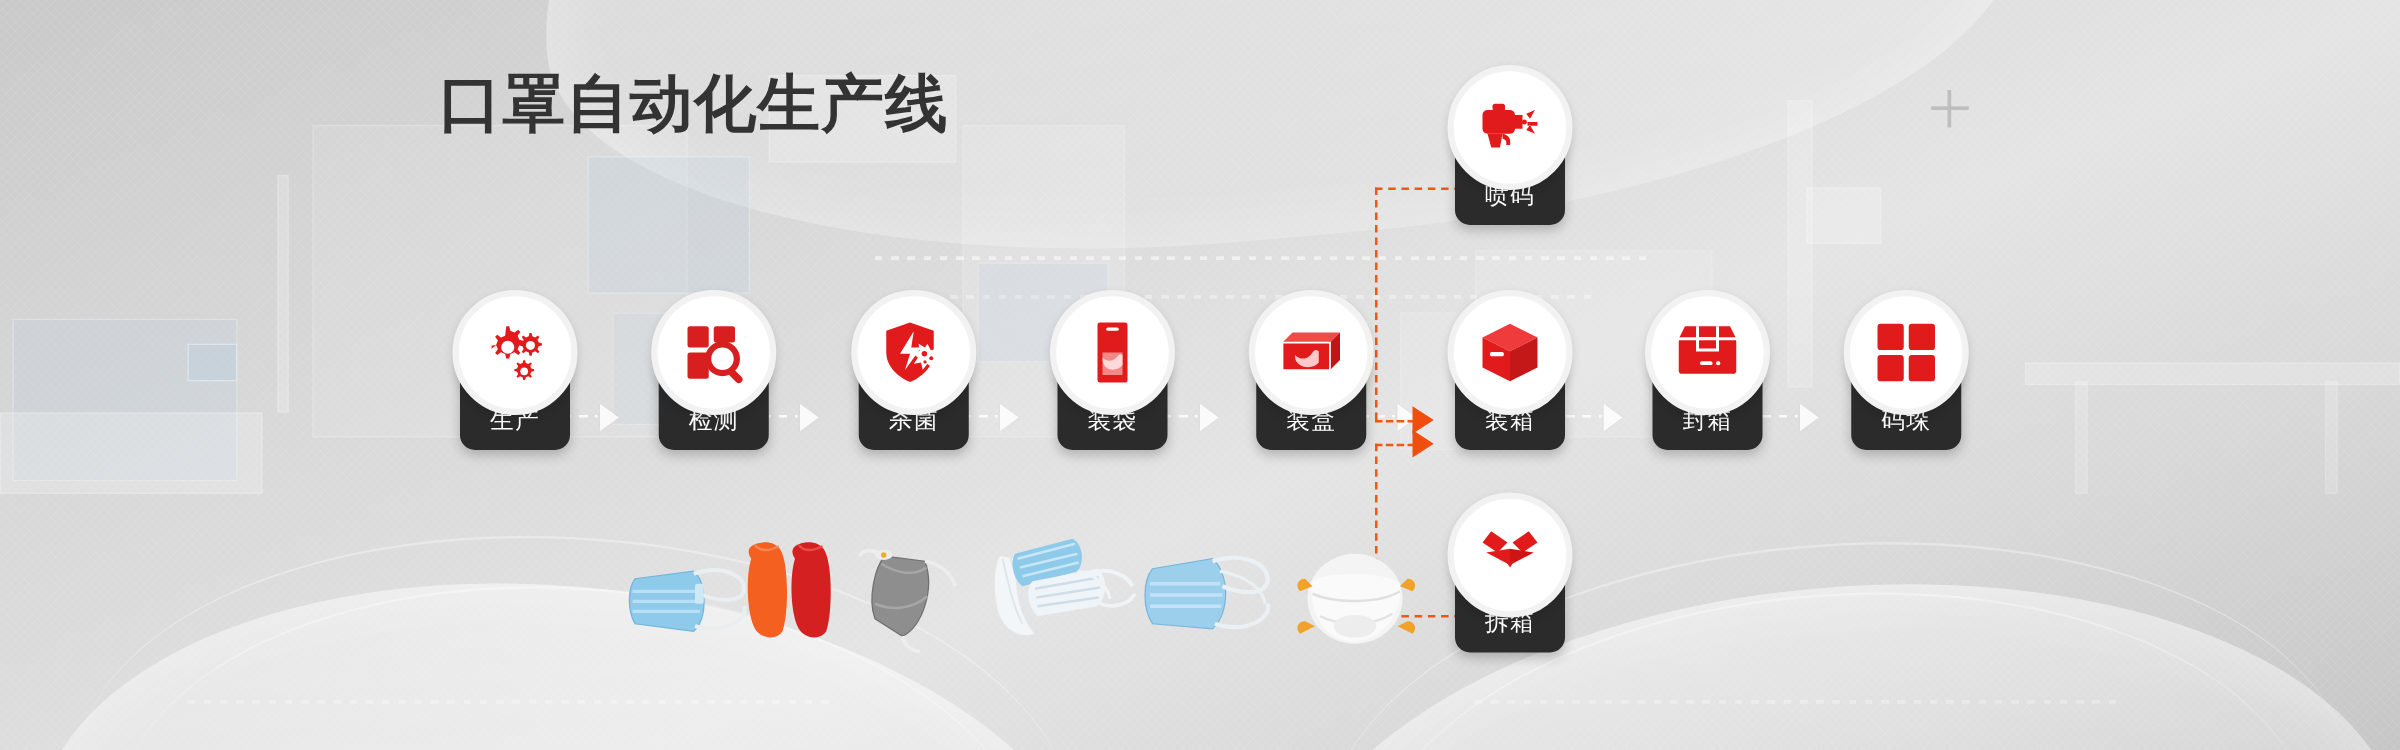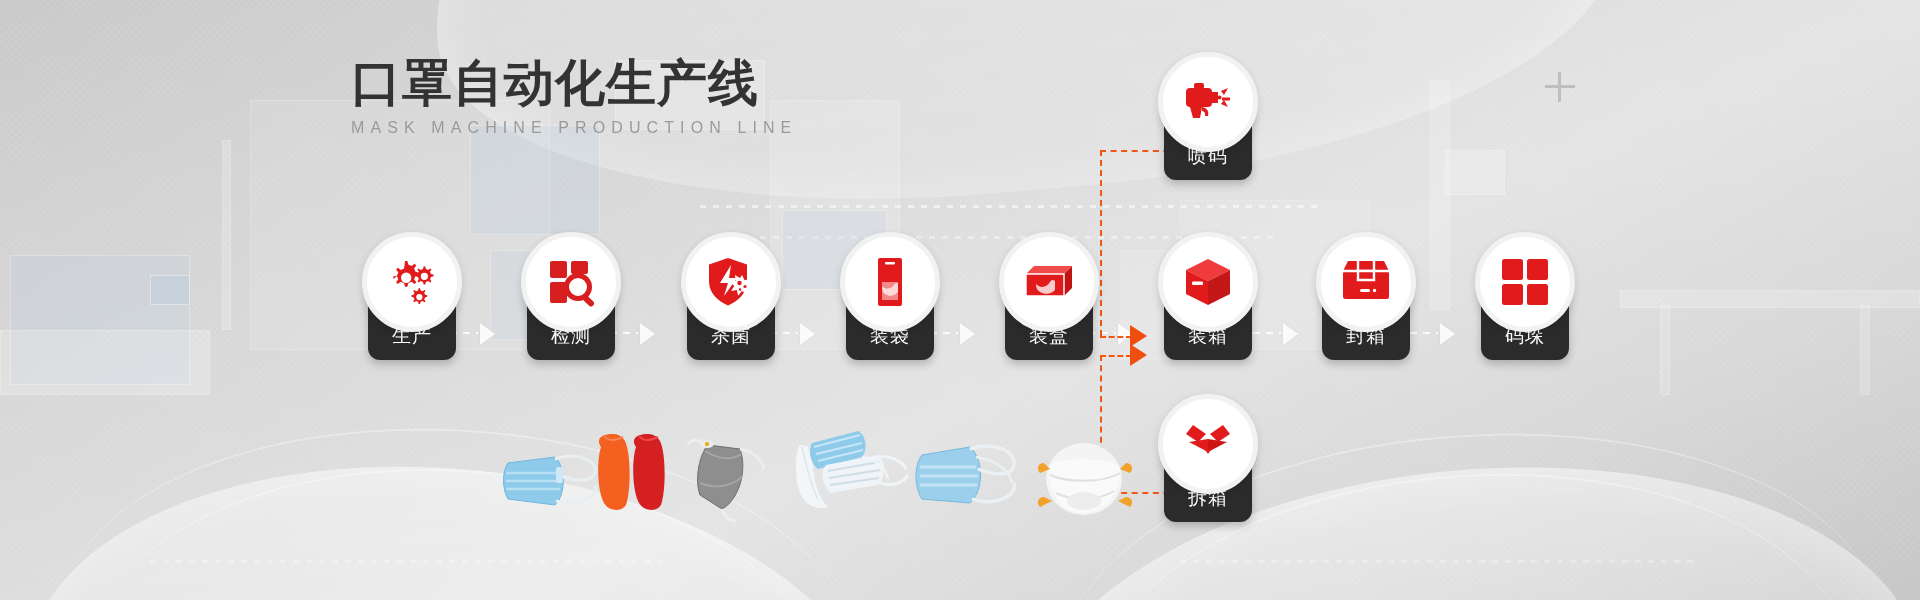--- a/index.html
+++ b/index.html
@@ -226,21 +226,20 @@
     <div class="machine" style="left:1660px;top:305px; width:10px;  height:90px;  opacity:.45;"></div>
     <div class="machine" style="left:1860px;top:305px; width:10px;  height:90px;  opacity:.45;"></div>
     <div class="machine" style="left:1180px;top:200px; width:190px; height:150px; opacity:.3;"></div>
     <div class="machine" style="left:1120px;top:250px; width:120px; height:110px; opacity:.3;"></div>
 
     <div class="plus-mark"></div>
   </div>
 
   <div class="heading">
     <div class="h-title">口罩自动化生产线</div>
-    <div class="h-sub">MASK MACHINE PRODUCTION LINE</div>
   </div>
 
   <div class="chev" style="left:480px; top:323px;"></div>
   <div class="dashseg" style="left:450px; top:332px; width:28px;"></div>
   <div class="chev" style="left:640px; top:323px;"></div>
   <div class="dashseg" style="left:610px; top:332px; width:28px;"></div>
   <div class="chev" style="left:800px; top:323px;"></div>
   <div class="dashseg" style="left:770px; top:332px; width:28px;"></div>
   <div class="chev" style="left:960px; top:323px;"></div>
   <div class="dashseg" style="left:930px; top:332px; width:28px;"></div>

